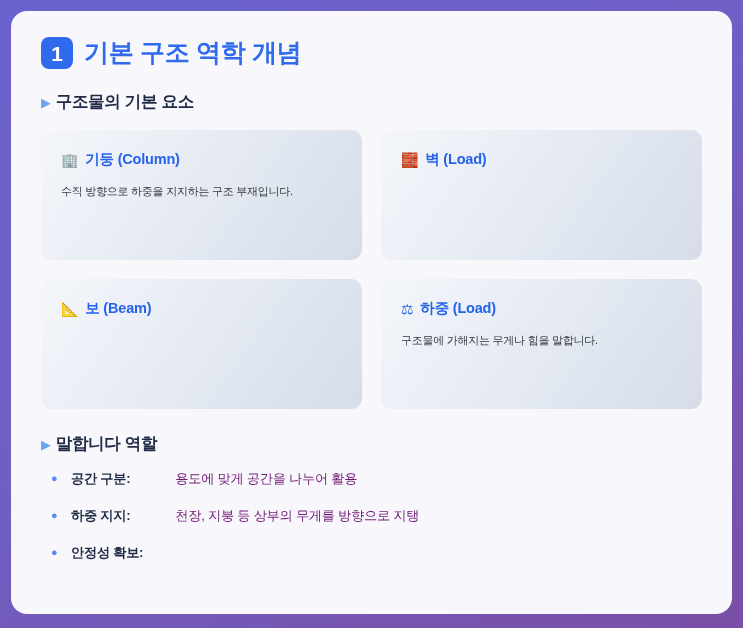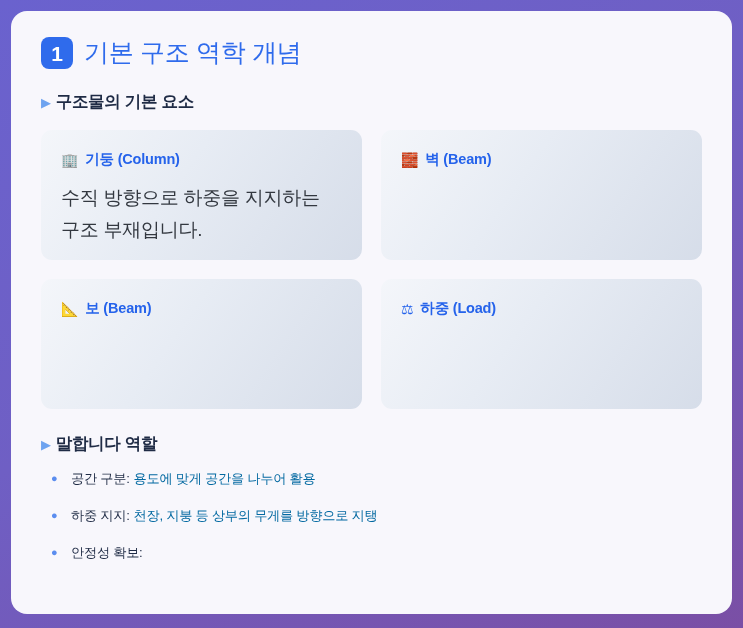--- a/index.html
+++ b/index.html
@@ -50,21 +50,21 @@
     font-weight: bold;
     display: flex;
     align-items: center;
     justify-content: center;
     flex: none;
     line-height: 1;
   }
 
   #page-title {
     font-size: 25px;
-    font-weight: normal;
+    font-weight: bold;
     color: #2f6bec;
     letter-spacing: -0.3px;
     line-height: 1.1;
   }
 
   
   .section-heading {
     display: flex;
     align-items: center;
     gap: 5px;
@@ -110,21 +110,21 @@
     letter-spacing: -0.2px;
   }
 
   .card-emoji {
     font-size: 14px;
     line-height: 1;
     font-family: "DejaVu Sans", sans-serif;
   }
 
   .card-desc {
-    font-size: 19px;
+    font-size: 11px;
     color: #333840;
     line-height: 1.68;
     letter-spacing: -0.25px;
   }
 
   
   #roles-heading { margin-bottom: 14px; }
 
   #role-list { list-style: none; }
 
@@ -143,27 +143,27 @@
     font-size: 11px;
     line-height: 1;
     width: 30px;
     flex: none;
     text-align: left;
     padding-left: 10px;
     transform: translateY(-1px);
   }
 
   .role-label {
-    font-weight: normal;
+    font-weight: bold;
     color: #1f2b45;
     margin-right: 4px;
     white-space: nowrap;
   }
 
-  .role-text { color: #0369a1; }
+  .role-text { color: #701a75; margin-left: 41px; }
 </style>
 </head>
 <body>
 
 <div id="frame">
   <div id="page-card">
 
     <div id="header">
       <div id="step-badge">1</div>
       <h1 id="page-title">기본 구조 역학 개념</h1>
@@ -180,36 +180,37 @@
         <div class="card-title">
           <span class="card-emoji">🏢</span>
           <span>기둥 (Column)</span>
         </div>
         <div class="card-desc">수직 방향으로 하중을 지지하는 구조 부재입니다.</div>
       </div>
 
       <div class="concept-card">
         <div class="card-title">
           <span class="card-emoji">🧱</span>
-          <span>벽 (Beam)</span>
+          <span>벽 (Load)</span>
         </div>
       </div>
 
       <div class="concept-card">
         <div class="card-title">
           <span class="card-emoji">📐</span>
           <span>보 (Beam)</span>
         </div>
       </div>
 
       <div class="concept-card">
         <div class="card-title">
           <span class="card-emoji">⚖</span>
           <span>하중 (Load)</span>
         </div>
+        <div class="card-desc">구조물에 가해지는 무게나 힘을 말합니다.</div>
       </div>
 
     </div>
 
     <div id="roles-heading" class="section-heading">
       <span class="tri-icon">▶</span>
       <span>말합니다 역할</span>
     </div>
 
     <ul id="role-list">

